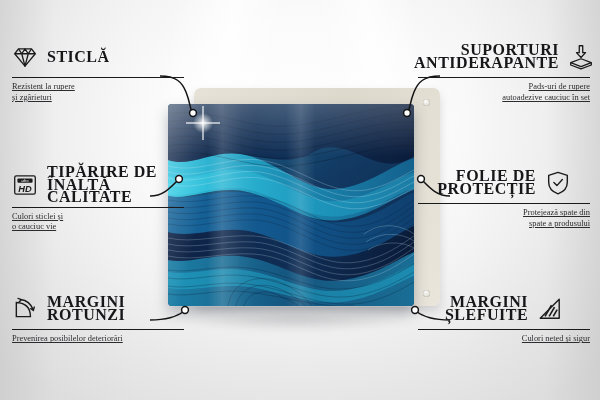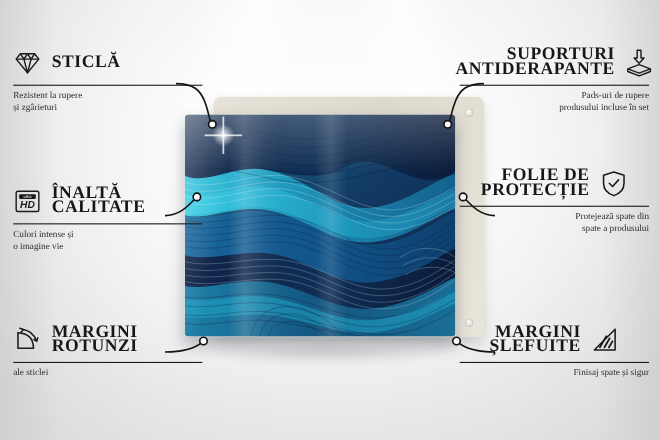--- a/index.html
+++ b/index.html
@@ -75,21 +75,21 @@
 
   .head{ display:flex; align-items:center; gap:9px; min-height:34px; }
   .callout.right .head{ flex-direction:row-reverse;justify-content:center; }
   .ico{ width:26px; height:26px; flex:0 0 26px; color:#1b1b1b;font-style:italic; }
   .ico svg{ display:block; width:100%; height:100%; }
   .title{
     font-size:16px; line-height:12.6px; font-weight:700; color:#17171a;
     letter-spacing:.5px; text-transform:uppercase;
   }
   .rule{ height:1.3px; background:#1a1a1c; margin:3px 0 4px; width:100%; }
-  .sub{ font-size:8.4px; line-height:10.4px; color:#2c2c2f; }
+  .sub{ font-size:8.4px; line-height:10.4px; color:#2c2c2f;text-decoration:underline; }
 
   
   #wires{ position:absolute; inset:0; pointer-events:none; }
 </style>
 </head>
 <body>
 
 <div class="vignette"></div>
 <div class="beam"></div>
 
@@ -240,67 +240,68 @@
   <div class="head">
     <span class="ico">
       <svg viewBox="0 0 24 24" fill="none" stroke="currentColor" stroke-width="1.2">
         <rect x="2.5" y="3.5" width="19" height="17" rx="1.5"></rect>
         <rect x="5" y="6" width="14" height="4" rx="1" fill="currentColor" stroke="none"></rect>
         <text x="12" y="9.4" font-size="3.4" font-family="Liberation Sans, sans-serif" fill="#fff" text-anchor="middle" stroke="none">ultra</text>
         <text x="12" y="18" font-size="8.6" font-family="Liberation Sans, sans-serif" font-weight="bold" fill="currentColor" text-anchor="middle" stroke="none">HD</text>
       </svg>
     </span>
     <div>
+      <div class="title">TIPĂRIRE DE</div>
       <div class="title">ÎNALTĂ CALITATE</div>
     </div>
   </div>
   <div class="rule"></div>
-  <div class="sub">Culori intense și</div>
-  <div class="sub">o imagine vie</div>
+  <div class="sub">Culori sticlei și</div>
+  <div class="sub">o cauciuc vie</div>
 </div>
 
 <div class="callout left" style="top:292px">
   <div class="head">
     <span class="ico">
       <svg viewBox="0 0 24 24" fill="none" stroke="currentColor" stroke-width="1.3" stroke-linecap="round">
         <path d="M4 6 V19 H17 C17 11 13 6.5 4 6 Z"></path>
         <path d="M8 3.2 C13 3.8 17.5 7.5 19.5 12.5"></path>
         <path d="M5.6 2.2 L8.6 3.4 L6.6 5.6"></path>
         <path d="M20.6 10.2 L19.7 13.2 L17.3 11.6"></path>
       </svg>
     </span>
     <div>
       <div class="title">MARGINI</div>
       <div class="title">ROTUNZI</div>
     </div>
   </div>
   <div class="rule"></div>
-  <div class="sub">ale sticlei</div>
+  <div class="sub">Prevenirea posibilelor deteriorări</div>
 </div>
 
 <div class="callout right" style="top:40px">
   <div class="head">
     <span class="ico">
       <svg viewBox="0 0 24 24" fill="none" stroke="currentColor" stroke-width="1.2" stroke-linejoin="round">
         <path d="M10.4 1.6 H13.6 V8 H16.2 L12 12.4 L7.8 8 H10.4 Z"></path>
         <path d="M12 13.6 L21.5 17.2 L12 20.8 L2.5 17.2 Z"></path>
         <path d="M2.5 17.2 V19.4 L12 23 L21.5 19.4 V17.2"></path>
       </svg>
     </span>
     <div>
       <div class="title">SUPORTURI</div>
       <div class="title">ANTIDERAPANTE</div>
     </div>
   </div>
   <div class="rule"></div>
   <div class="sub">Pads-uri de rupere</div>
-  <div class="sub">produsului incluse în set</div>
-</div>
-
-<div class="callout right" style="top:150px">
+  <div class="sub">autoadezive cauciuc în set</div>
+</div>
+
+<div class="callout right" style="top:166px">
   <div class="head">
     <span class="ico">
       <svg viewBox="0 0 24 24" fill="none" stroke="currentColor" stroke-width="1.3" stroke-linecap="round" stroke-linejoin="round">
         <path d="M12 2.2 L20.6 5 V11.4 C20.6 16.6 16.8 20.4 12 22 C7.2 20.4 3.4 16.6 3.4 11.4 V5 Z"></path>
         <path d="M8.2 11.6 L11 14.4 L16 8.8"></path>
       </svg>
     </span>
     <div>
       <div class="title">FOLIE DE</div>
       <div class="title">PROTECȚIE</div>
@@ -322,15 +323,15 @@
           <path d="M15 18.8 L18.6 12.6"></path>
         </g>
       </svg>
     </span>
     <div>
       <div class="title">MARGINI</div>
       <div class="title">ȘLEFUITE</div>
     </div>
   </div>
   <div class="rule"></div>
-  <div class="sub">Finisaj spate și sigur</div>
+  <div class="sub">Culori neted și sigur</div>
   <div class="sub"></div>
 </div>
 
 </body></html>

